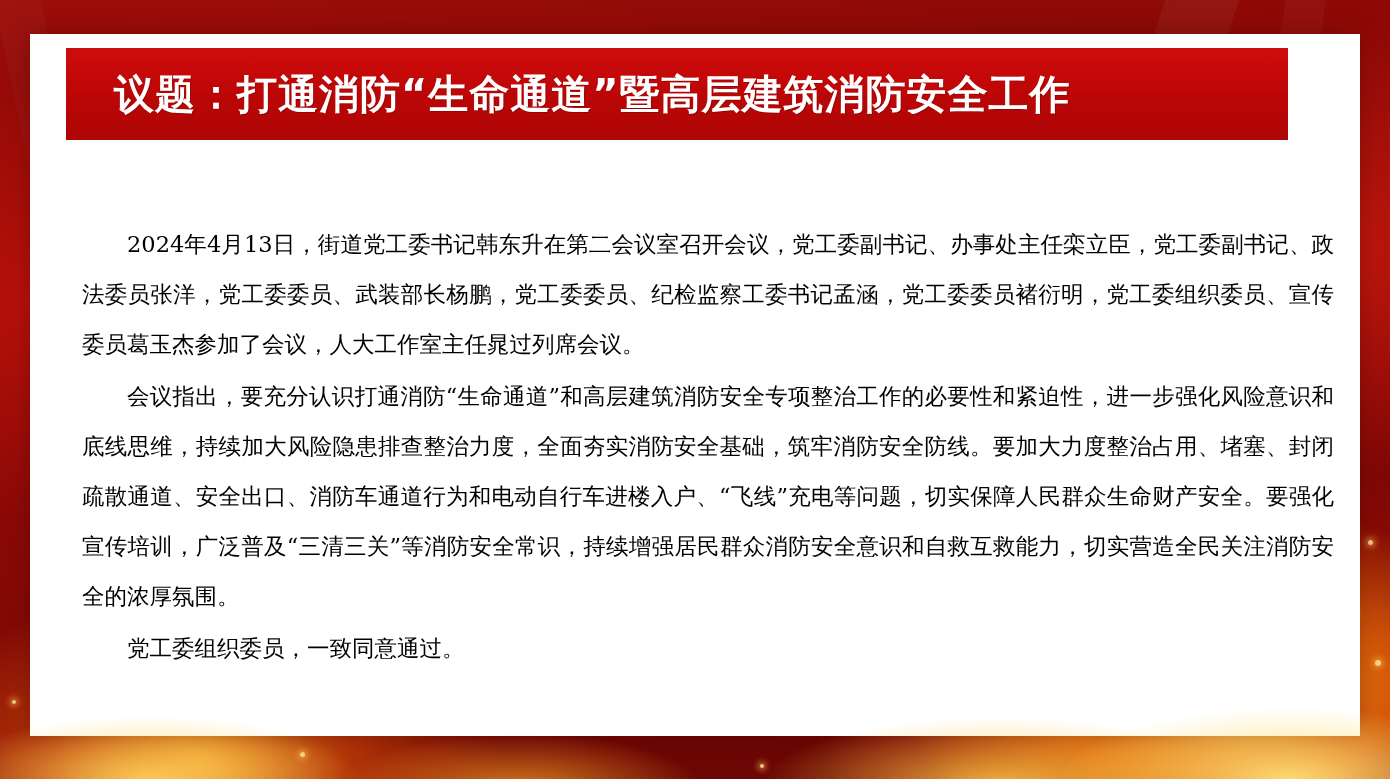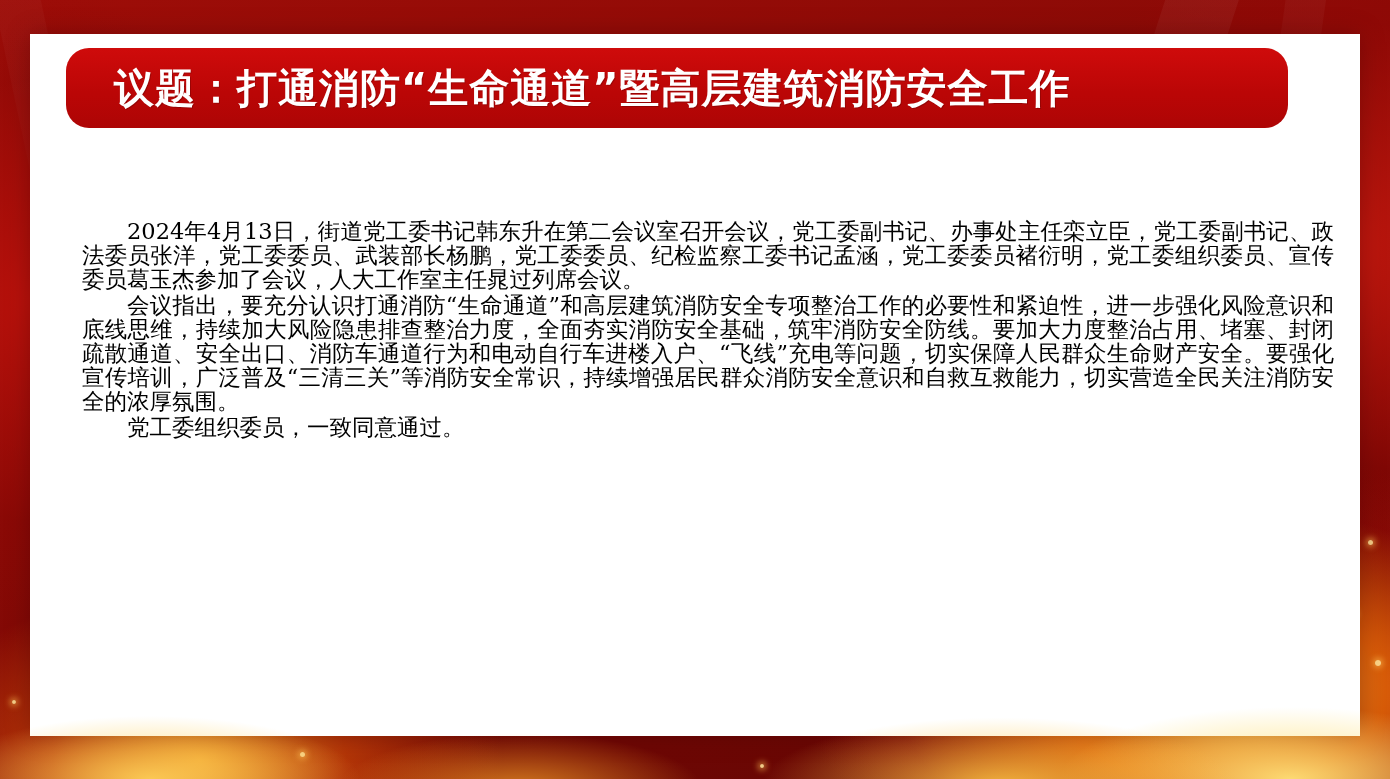--- a/index.html
+++ b/index.html
@@ -63,48 +63,47 @@
     background: #ffffff;
     box-shadow: 0 0 22px rgba(60,0,0,0.35);
   }
 
   
   .title-bar {
     position: absolute;
     left: 36px;
     top: 14px;
     width: 1222px;
-    height: 80px;
+    height: 92px;
     background: linear-gradient(180deg, #cf0b0b 0%, #bb0606 55%, #ad0505 100%);
     display: flex;
     align-items: center;
     padding-left: 48px;
     box-sizing: border-box;
-    border-radius: 23px;
   }
   .title-text {
     color: #ffffff;
     font-family: "DejaVu Sans", "Liberation Sans", sans-serif;
     font-weight: bold;
     font-size: 40px;
     letter-spacing: 1px;
     white-space: nowrap;
     text-shadow: 1px 1px 0 rgba(0,0,0,0.18);
   }
 
   
   .body-text {
     position: absolute;
     left: 52px;
     top: 185px;
     width: 1252px;
     color: #000000;
     font-family: "DejaVu Serif", "Liberation Serif", serif;
     font-size: 22.5px;
-    line-height: 24px;
+    line-height: 50px;
     text-align: justify;
     text-justify: inter-ideograph;
   }
   .body-text p {
     margin: 0 0 2px 0;
     text-indent: 2em;
   }
 </style>
 </head>
 <body>

